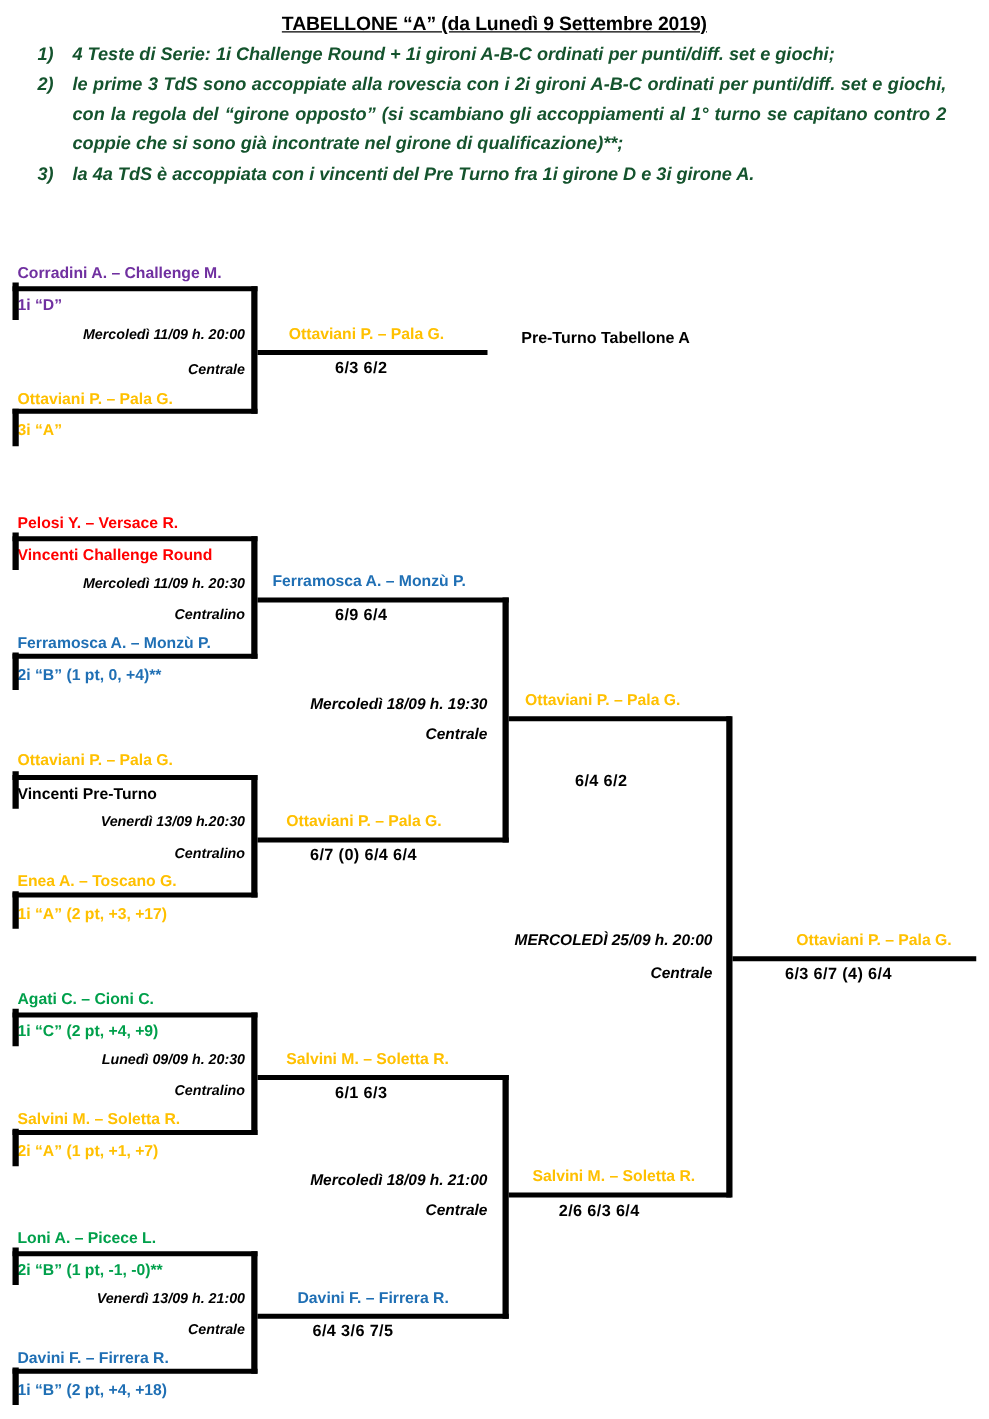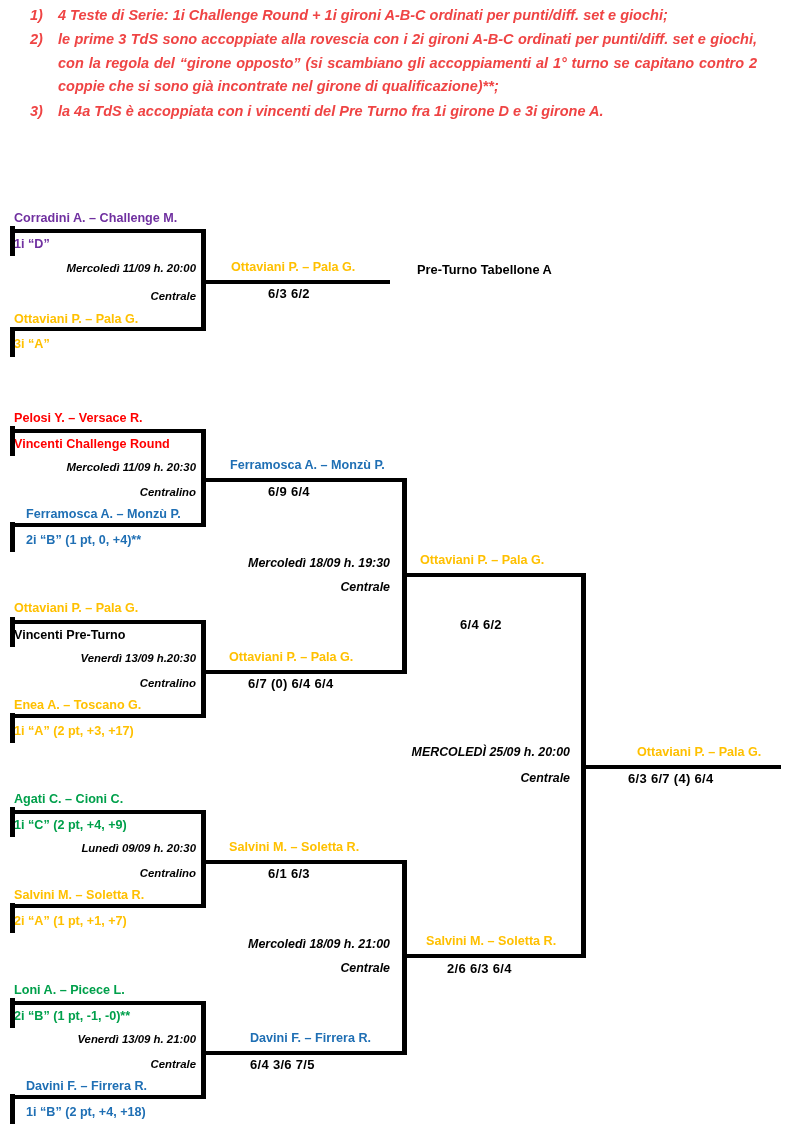--- a/index.html
+++ b/index.html
@@ -41,21 +41,21 @@
     padding: 0 34px 0 58px;
     list-style: none;
     counter-reset: crit;
   }
   ol.criteria li {
     position: relative;
     font-style: italic;
     font-weight: bold;
     font-size: 14.5px;
     line-height: 1.62;
-    color: #ef4444;
+    color: #14532d;
     text-align: justify;
     counter-increment: crit;
     margin-bottom: 1px;
   }
   ol.criteria li::before {
     content: counter(crit) ")";
     position: absolute;
     left: -28px;
     font-style: italic;
     font-weight: bold;
@@ -102,28 +102,29 @@
   }
 
   
   .vbar { position: absolute; background: #000; width: 5px; }
   .hbar { position: absolute; background: #000; height: 4px; }
 
   
   .c-purple { color: #7030A0; }
   .c-gold   { color: #FFC000; }
   .c-red    { color: #FF0000; }
-  .c-blue   { color: #1F6FB4; margin-left: 12px; }
+  .c-blue   { color: #1F6FB4; }
   .c-green  { color: #00A04B; }
   .c-black  { color: #000000; }
 </style>
 </head>
 <body>
 
 <div id="header-block">
+  <div class="doc-title">TABELLONE “A” (da Lunedì 9 Settembre 2019)</div>
   <ol class="criteria">
     <li>4 Teste di Serie: 1i Challenge Round + 1i gironi A-B-C ordinati per punti/diff. set e giochi;</li>
     <li>le prime 3 TdS sono accoppiate alla rovescia con i 2i gironi A-B-C ordinati per punti/diff. set e giochi, con la regola del “girone opposto” (si scambiano gli accoppiamenti al 1° turno se capitano contro 2 coppie che si sono già incontrate nel girone di qualificazione)**;</li>
     <li class="nojust">la 4a TdS è accoppiata con i vincenti del Pre Turno fra 1i girone D e 3i girone A.</li>
   </ol>
 </div>
 
 <div id="bracket">
 
   <div class="lbl c-purple" style="left:14px; top:212px;">Corradini A. – Challenge M.</div>

